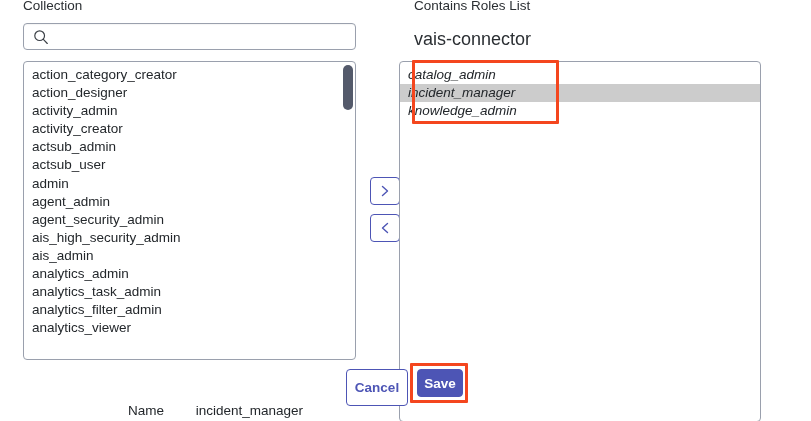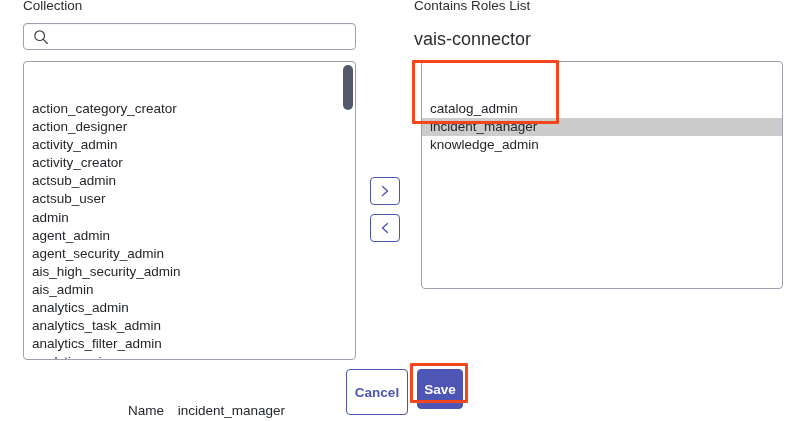--- a/index.html
+++ b/index.html
@@ -82,31 +82,31 @@
     box-sizing: border-box;
     overflow: hidden;
   }
   #left-listbox {
     left: 23px;
     top: 61px;
     width: 333px;
     height: 299px;
   }
   #right-listbox {
-    left: 421px;
+    left: 399px;
     top: 61px;
     width: 362px;
-    height: 228px;
+    height: 361px;
+    font-style: italic;
   }
   .list-scroll {
     position: absolute;
     left: 0; top: 0; right: 0; bottom: 0;
     overflow: hidden;
     padding-top: 4px;
-    margin-top: 34px;
   }
   .list-item {
     font-size: 13.5px;
     line-height: 18.1px;
     height: 18.1px;
     padding-left: 8px;
     color: #23272b;
     white-space: nowrap;
     cursor: default;
   }
@@ -153,38 +153,38 @@
   .chev {
     display: block;
   }
 
   
   .btn-cancel {
     position: absolute;
     left: 346px;
     top: 369px;
     width: 62px;
-    height: 46px;
+    height: 37px;
     border: 1px solid #4d55b5;
     border-radius: 4px;
     background: #ffffff;
     color: #4d55b5;
     font-family: "Liberation Sans", sans-serif;
     font-size: 13.5px;
     font-weight: bold;
     cursor: pointer;
     box-sizing: border-box;
     padding: 4px;
   }
   .btn-save {
     position: absolute;
     left: 417px;
     top: 369px;
     width: 46px;
-    height: 40px;
+    height: 28px;
     border: 1px solid #4d55b5;
     border-radius: 4px;
     background: #4d55b5;
     color: #ffffff;
     font-family: "Liberation Sans", sans-serif;
     font-size: 13.5px;
     font-weight: bold;
     cursor: pointer;
     box-sizing: border-box;
     padding: 0;
@@ -204,21 +204,21 @@
   
   .name-row {
     position: absolute;
     left: 128px;
     top: 403px;
     font-size: 13.5px;
     line-height: 16px;
     color: #23272b;
     white-space: nowrap;
   }
-  .name-row .name-key { margin-right: 10px; }
+  .name-row .name-key { margin-right: 28px; }
 </style>
 </head>
 <body>
 
 <div class="panel-label" id="label-collection">Collection</div>
 
 <div class="search-box">
   <svg class="search-icon" viewBox="0 0 20 20">
     <circle cx="8.5" cy="8.5" r="5.4" fill="none" stroke="#3a3f45" stroke-width="1.3"></circle>
     <line x1="12.6" y1="12.6" x2="17" y2="17.2" stroke="#3a3f45" stroke-width="1.3" stroke-linecap="round"></line>

